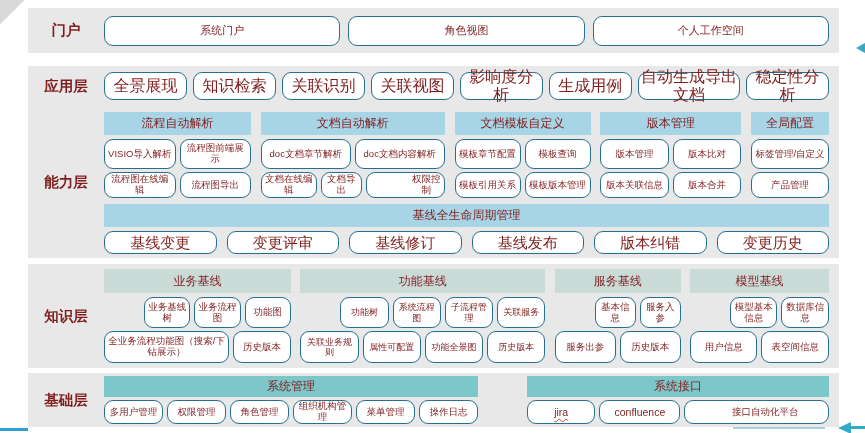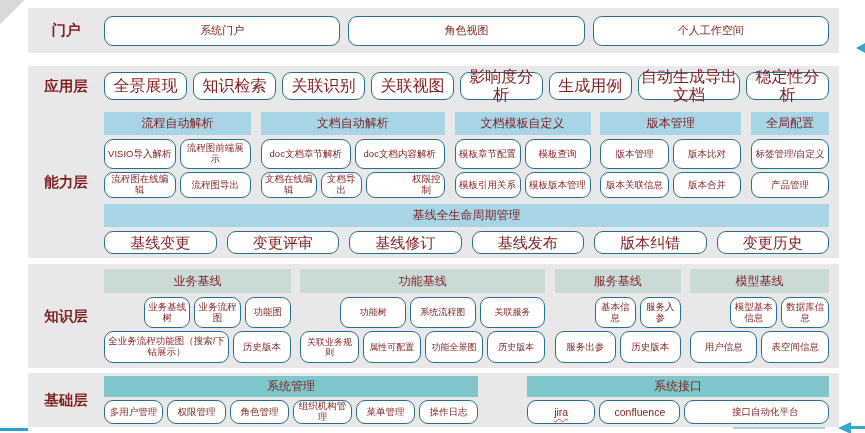--- a/index.html
+++ b/index.html
@@ -205,20 +205,21 @@
             <div class="prow r1">
               <div class="pill">全业务流程功能图（搜索/下钻展示）</div>
               <div class="pill">历史版本</div>
             </div>
           </div>
           <div class="group">
             <div class="ghead kn-head">功能基线</div>
             <div class="prow r0">
               <div class="pill">功能树</div>
               <div class="pill">系统流程图</div>
+              <div class="pill">子流程管理</div>
               <div class="pill">关联服务</div>
             </div>
             <div class="prow r1">
               <div class="pill">关联业务规则</div>
               <div class="pill">属性可配置</div>
               <div class="pill">功能全景图</div>
               <div class="pill">历史版本</div>
             </div>
           </div>
           <div class="group">

